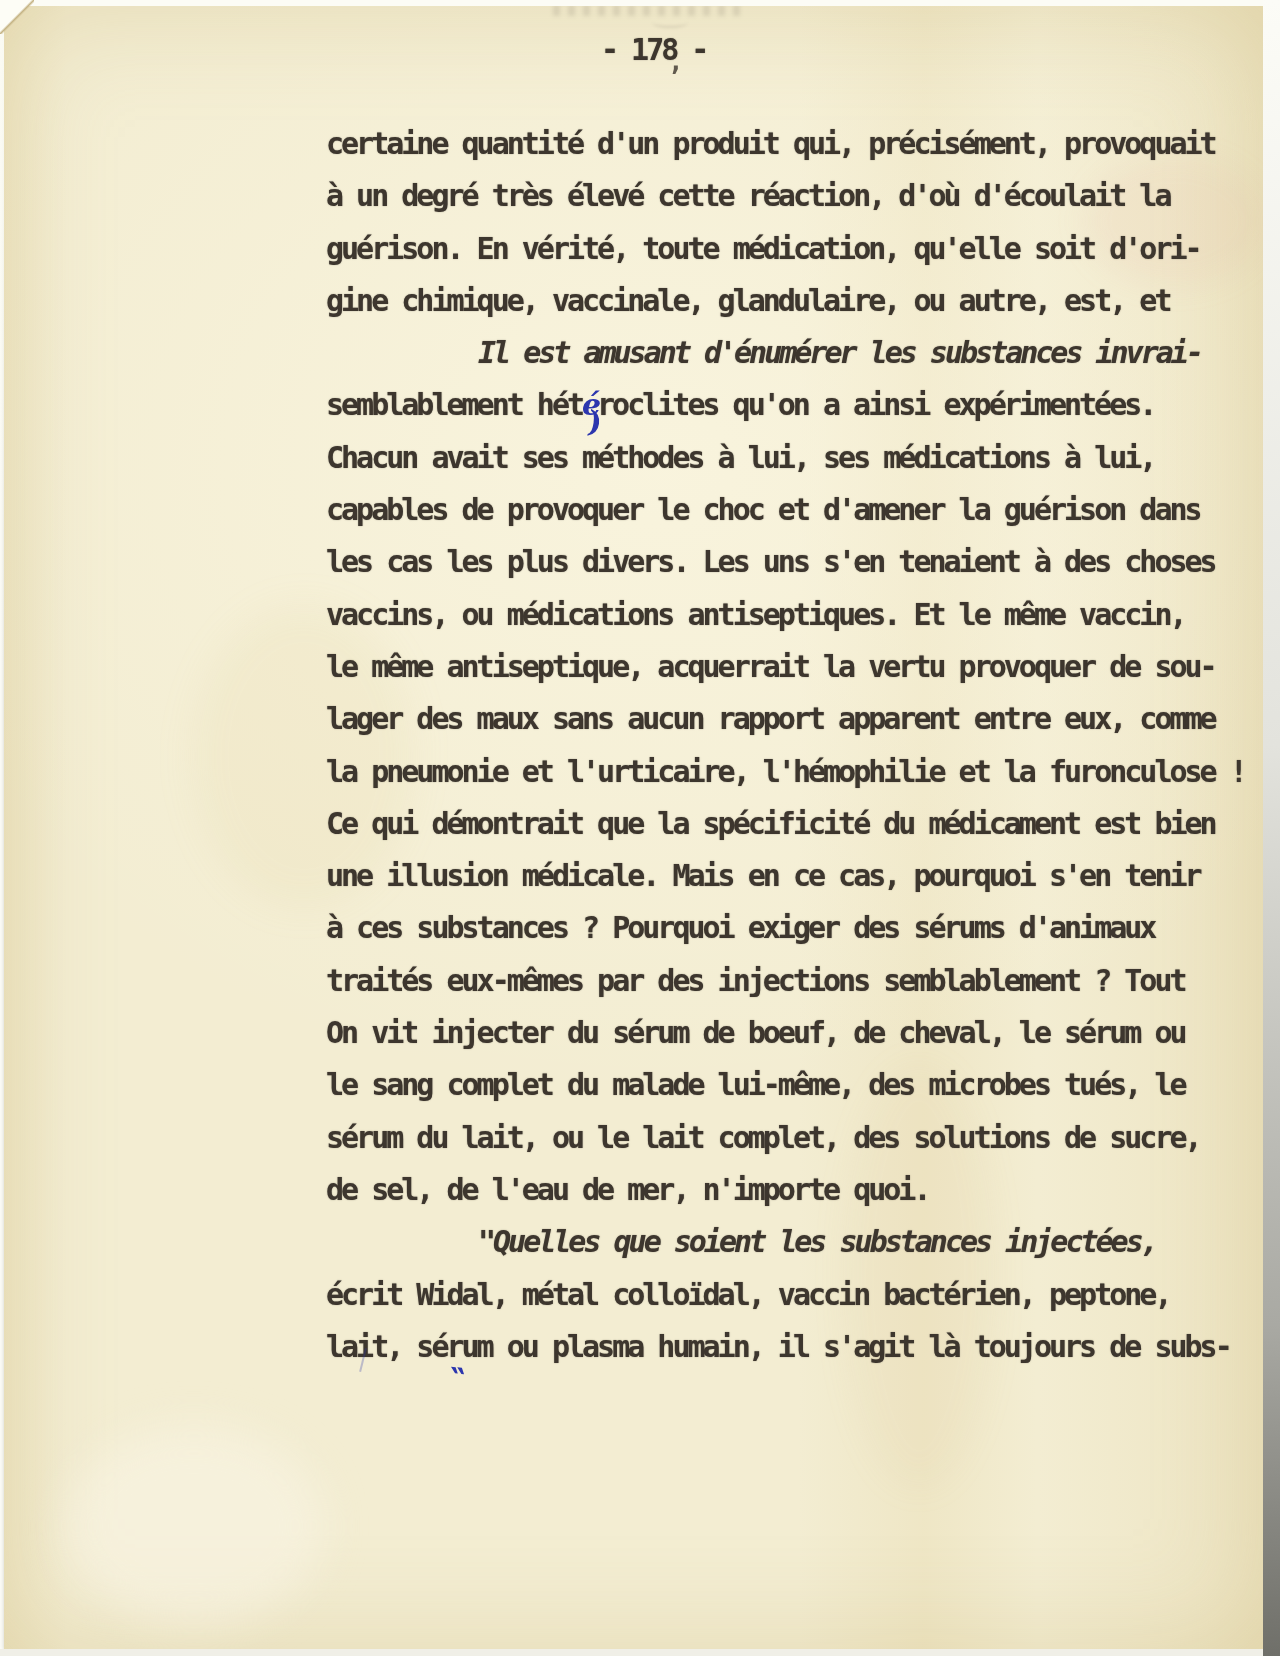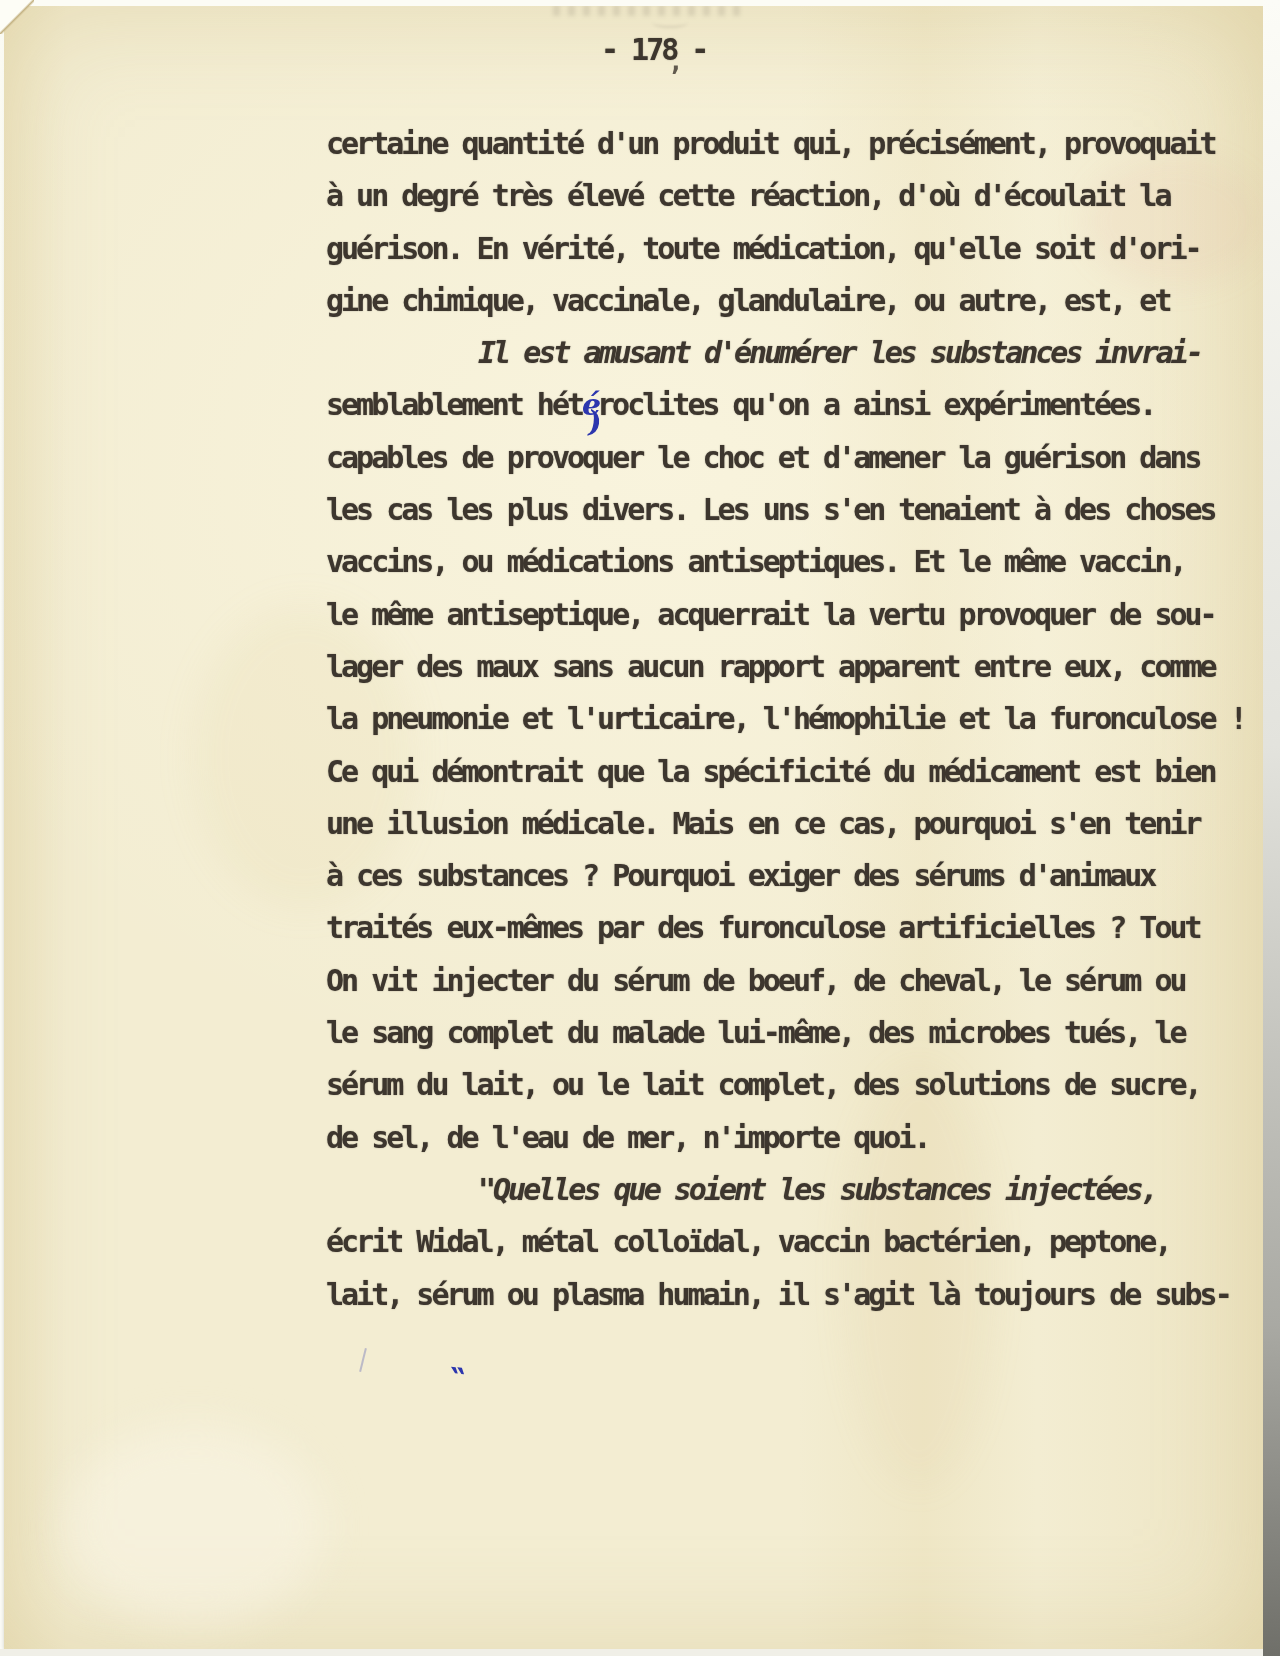--- a/index.html
+++ b/index.html
@@ -99,30 +99,31 @@
 
   <div class="page-number ink">- 178 -</div>
 
   <div class="textblock ink" id="textblock">
       <div class="line">certaine quantité d'un produit qui, précisément, provoquait</div>
       <div class="line">à un degré très élevé cette réaction, d'où d'écoulait la</div>
       <div class="line">guérison. En vérité, toute médication, qu'elle soit d'ori-</div>
       <div class="line">gine chimique, vaccinale, glandulaire, ou autre, est, et</div>
       <div class="line indent">Il est amusant d'énumérer les substances invrai-</div>
       <div class="line"><span>semblablement hét</span><span class="blue-hand">é</span><span>roclites qu'on a ainsi expérimentées.</span></div>
+      <div class="line">Chacun avait ses méthodes à lui, ses médications à lui,</div>
       <div class="line">capables de provoquer le choc et d'amener la guérison dans</div>
       <div class="line">les cas les plus divers. Les uns s'en tenaient à des choses</div>
       <div class="line">vaccins, ou médications antiseptiques. Et le même vaccin,</div>
       <div class="line">le même antiseptique, acquerrait la vertu provoquer de sou-</div>
       <div class="line">lager des maux sans aucun rapport apparent entre eux, comme</div>
       <div class="line">la pneumonie et l'urticaire, l'hémophilie et la furonculose !</div>
       <div class="line">Ce qui démontrait que la spécificité du médicament est bien</div>
       <div class="line">une illusion médicale. Mais en ce cas, pourquoi s'en tenir</div>
       <div class="line">à ces substances ? Pourquoi exiger des sérums d'animaux</div>
-      <div class="line">traités eux-mêmes par des furonculose artificielles ? Tout</div>
+      <div class="line">traités eux-mêmes par des injections semblablement ? Tout</div>
       <div class="line">On vit injecter du sérum de boeuf, de cheval, le sérum ou</div>
       <div class="line">le sang complet du malade lui-même, des microbes tués, le</div>
       <div class="line">sérum du lait, ou le lait complet, des solutions de sucre,</div>
       <div class="line">de sel, de l'eau de mer, n'importe quoi.</div>
       <div class="line indent">"Quelles que soient les substances injectées,</div>
       <div class="line">écrit Widal, métal colloïdal, vaccin bactérien, peptone,</div>
       <div class="line">lait, sérum ou plasma humain, il s'agit là toujours de subs-</div>
     </div>
 
   <div id="marks">

